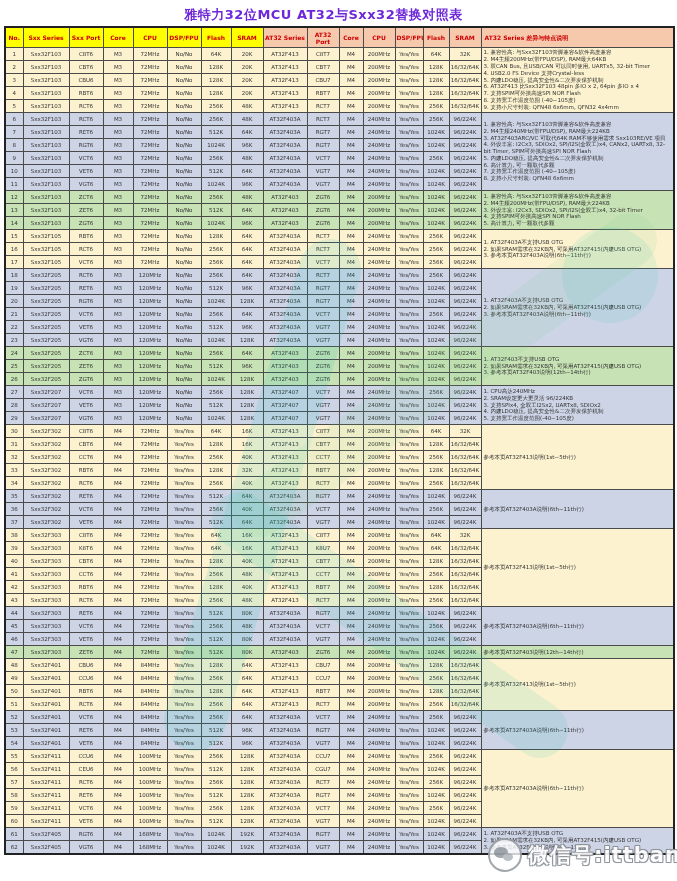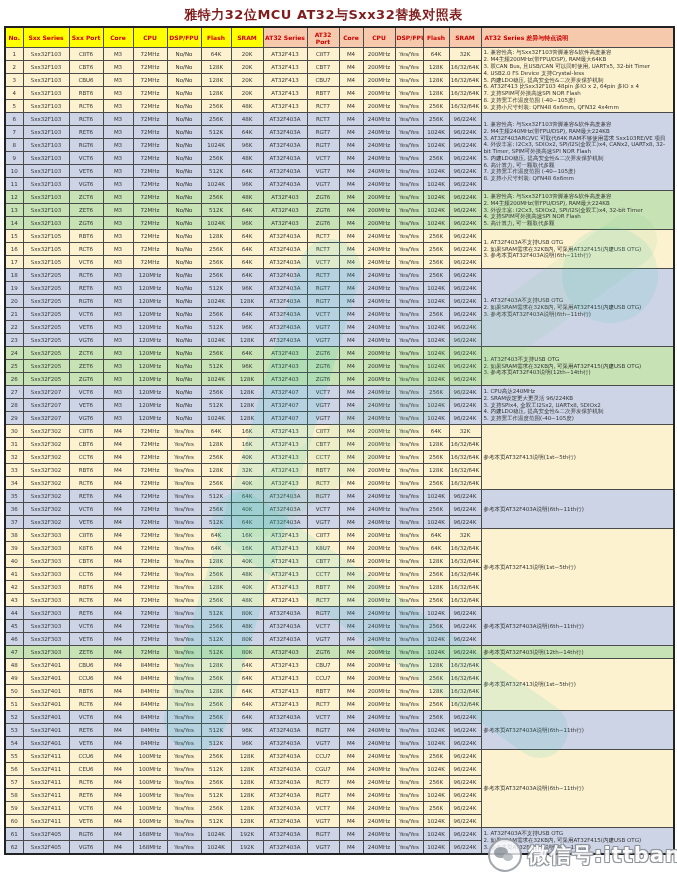--- a/index.html
+++ b/index.html
@@ -3,21 +3,21 @@
 <meta charset="utf-8">
 <style>
   html,body{margin:0;padding:0;}
   body{
     width:677px;height:881px;position:relative;background:#ffffff;
     font-family:"DejaVu Sans","Liberation Sans",sans-serif;
     overflow:hidden;
   }
   .page-title{
     position:absolute;top:6px;left:0;width:647px;text-align:center;
-    font-size:13px;font-weight:bold;color:#7f1d1d;letter-spacing:.5px;
+    font-size:13px;font-weight:bold;color:#6d28d9;letter-spacing:.5px;
   }
   .tbl-wrap{position:absolute;top:26px;left:4px;}
   table{border-collapse:collapse;table-layout:fixed;width:669px;}
   td,th{
     border:1px solid var(--border);
     font-size:5.5px;line-height:6.5px;text-align:center;vertical-align:middle;
     padding:0 1px;color:#333;overflow:hidden;white-space:nowrap;
   }
   thead th{
     height:19px;font-size:6px;font-weight:bold;color:var(--header_text);

